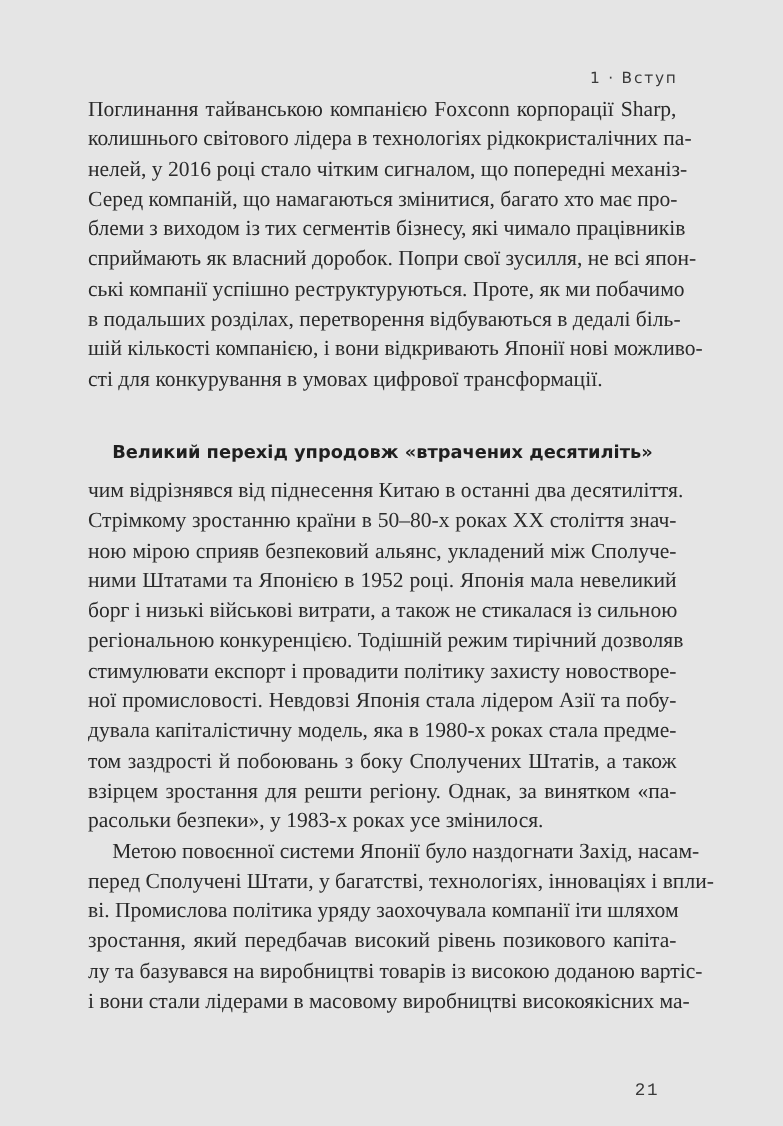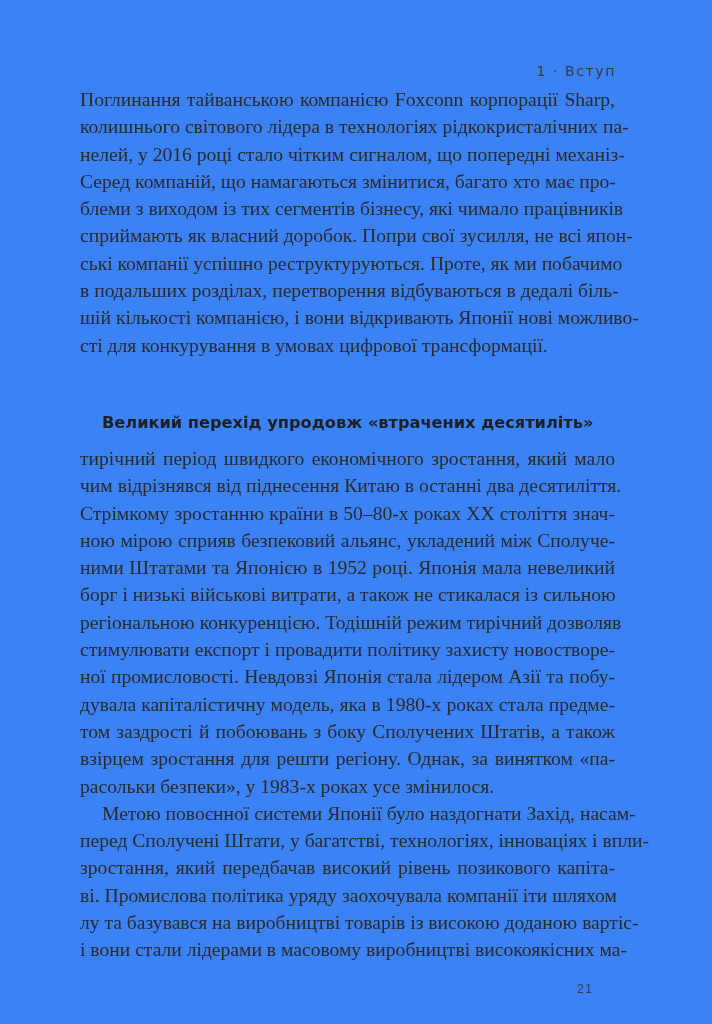--- a/index.html
+++ b/index.html
@@ -1,35 +1,35 @@
 <!DOCTYPE html>
 <html><head>
 <meta charset="utf-8">
 <style>
   html, body { margin: 0; padding: 0; background: #ffffff; }
   body { width: 712px; height: 1024px; position: relative; overflow: hidden; }
-  .page { position: absolute; left: 0; top: 0; width: 712px; height: 1024px; background: #3b82f6; color: #2b2b2b; }
+  .page { position: absolute; left: 0; top: 0; width: 712px; height: 1024px; background: #e5e5e5; color: #2b2b2b; }
   .running-head {
     position: absolute; top: 63px; right: 96px;
     font-family: "DejaVu Sans", sans-serif; font-size: 14px; letter-spacing: 1.6px; color: #3a3a3a;
   }
   .body {
     position: absolute; left: 80px; top: 86px; width: 535px;
     font-family: "Liberation Serif", serif; font-size: 19.6px; line-height: 27.3px; color: #2a2a2a;
   }
   .line { display: block; white-space: nowrap; text-align: justify; text-align-last: justify; height: 27.3px; font-family: Liberation Serif, serif; }
   .line.last { text-align-last: left; }
   .line.indent { padding-left: 22px; }
   .heading {
-    display: block; margin: 52px 0 10px 22px; white-space: nowrap;
+    display: block; margin: 40px 0 10px 22px; white-space: nowrap;
     font-family: "DejaVu Sans", sans-serif; font-weight: bold; font-size: 16.2px; line-height: 24px; color: #1f1f1f;
   }
   .folio {
     position: absolute; top: 982px; left: 577px;
-    font-family: Liberation Sans, sans-serif; font-size: 12px; letter-spacing: 1.5px; color: #3a3a3a;
+    font-family: Liberation Mono, monospace; font-size: 16px; letter-spacing: 1.5px; color: #3a3a3a;
   }
 </style>
 </head>
 <body>
 
 <div class="page">
   <div class="running-head">1 · Вступ</div>
 
   <div class="body">
     <div>
@@ -41,40 +41,39 @@
       <span class="line">сприймають як власний доробок. Попри свої зусилля, не всі япон-</span>
       <span class="line">ські компанії успішно реструктуруються. Проте, як ми побачимо</span>
       <span class="line">в подальших розділах, перетворення відбуваються в дедалі біль-</span>
       <span class="line">шій кількості компанією, і вони відкривають Японії нові можливо-</span>
       <span class="line last">сті для конкурування в умовах цифрової трансформації.</span>
     </div>
 
     <div class="heading">Великий перехід упродовж «втрачених десятиліть»</div>
 
     <div>
-      <span class="line">тирічний період швидкого економічного зростання, який мало</span>
       <span class="line">чим відрізнявся від піднесення Китаю в останні два десятиліття.</span>
       <span class="line">Стрімкому зростанню країни в 50–80-х роках XX століття знач-</span>
       <span class="line">ною мірою сприяв безпековий альянс, укладений між Сполуче-</span>
       <span class="line">ними Штатами та Японією в 1952 році. Японія мала невеликий</span>
       <span class="line">борг і низькі військові витрати, а також не стикалася із сильною</span>
       <span class="line">регіональною конкуренцією. Тодішній режим тирічний дозволяв</span>
       <span class="line">стимулювати експорт і провадити політику захисту новостворе-</span>
       <span class="line">ної промисловості. Невдовзі Японія стала лідером Азії та побу-</span>
       <span class="line">дувала капіталістичну модель, яка в 1980-х роках стала предме-</span>
       <span class="line">том заздрості й побоювань з боку Сполучених Штатів, а також</span>
       <span class="line">взірцем зростання для решти регіону. Однак, за винятком «па-</span>
       <span class="line last">расольки безпеки», у 1983-х роках усе змінилося.</span>
     </div>
 
     <div>
       <span class="line indent">Метою повоєнної системи Японії було наздогнати Захід, насам-</span>
       <span class="line">перед Сполучені Штати, у багатстві, технологіях, інноваціях і впли-</span>
+      <span class="line">ві. Промислова політика уряду заохочувала компанії іти шляхом</span>
       <span class="line">зростання, який передбачав високий рівень позикового капіта-</span>
-      <span class="line">ві. Промислова політика уряду заохочувала компанії іти шляхом</span>
       <span class="line">лу та базувався на виробництві товарів із високою доданою вартіс-</span>
       <span class="line">і вони стали лідерами в масовому виробництві високоякісних ма-</span>
 
     </div>
   </div>
 
   <div class="folio">21</div>
 </div>
 
 </body></html>

